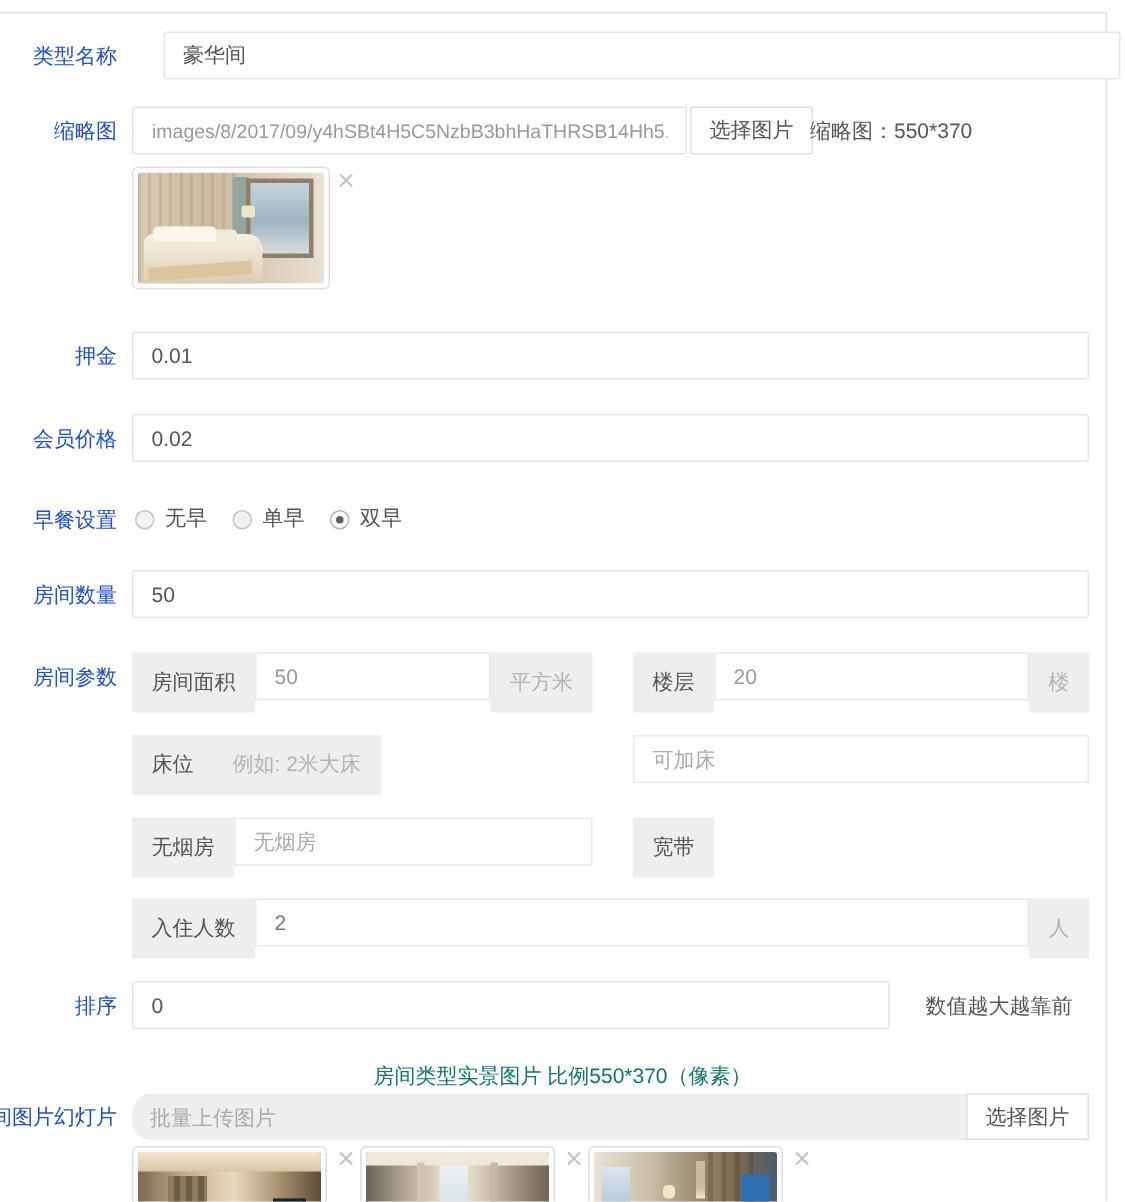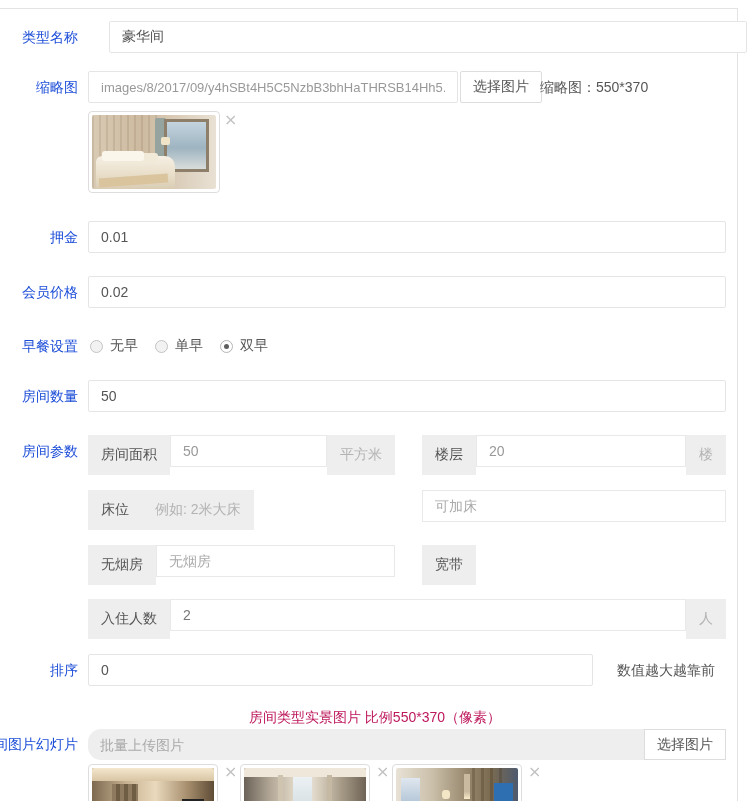--- a/index.html
+++ b/index.html
@@ -95,21 +95,21 @@
   
   .slide-bar{position:absolute;left:88px;top:0;width:638px;height:31px;background:#eee;border-radius:13px;}
   .slide-bar input{
     position:absolute;left:0;top:0;width:560px;height:31px;border:none;background:transparent;
     padding:0 12px;font:inherit;color:#999;outline:none;box-sizing:border-box;
   }
   .slide-btn{
     position:absolute;right:0;top:0;height:31px;box-sizing:border-box;background:#fff;
     border:1px solid #ddd;color:#555;display:flex;align-items:center;padding:0 12px;cursor:pointer;
   }
-  .center-heading{position:absolute;left:0;top:0;width:750px;text-align:center;color:#be185d;}
+  .center-heading{position:absolute;left:0;top:0;width:750px;text-align:center;color:#0f766e;}
 </style>
 </head>
 <body>
 
 <div class="panel-edge"></div>
 
 <div class="frow" style="top:21px">
   <span class="lbl">类型名称</span>
   <input class="txt" style="left: 88px; width: 638px; margin-left: 21px;" value="豪华间">
 </div>

